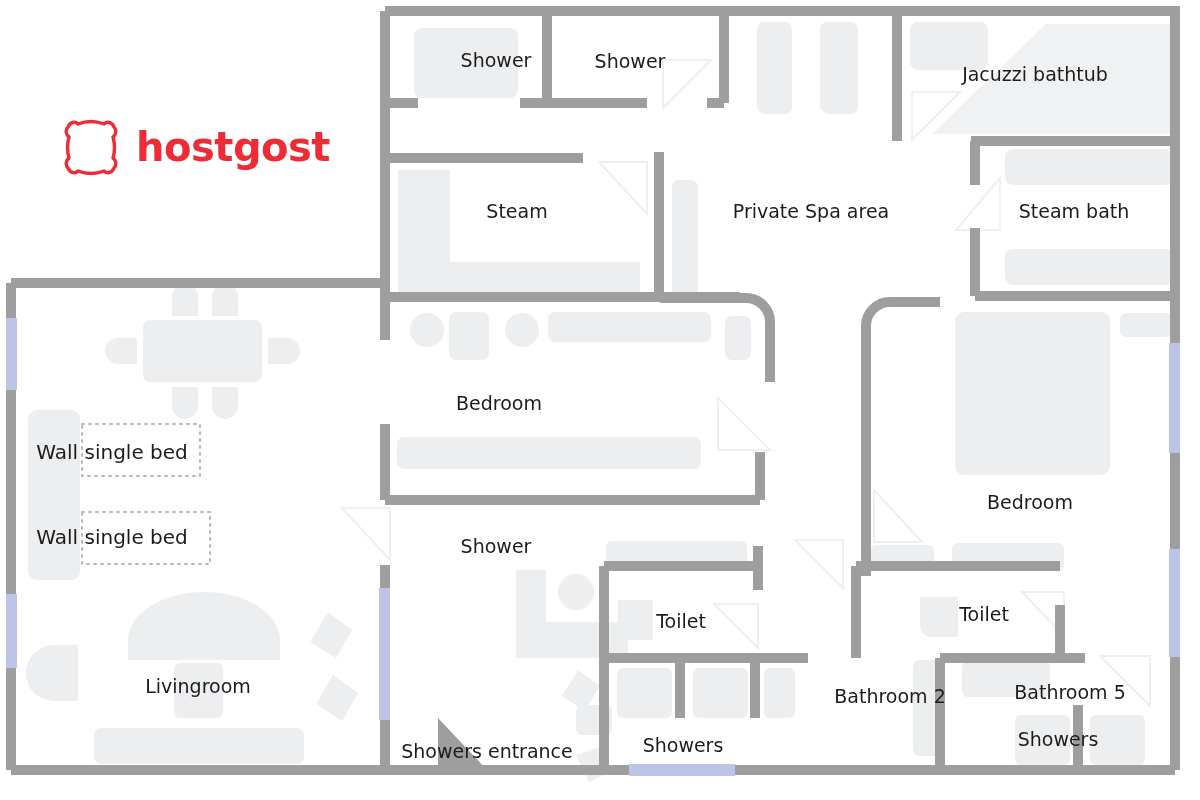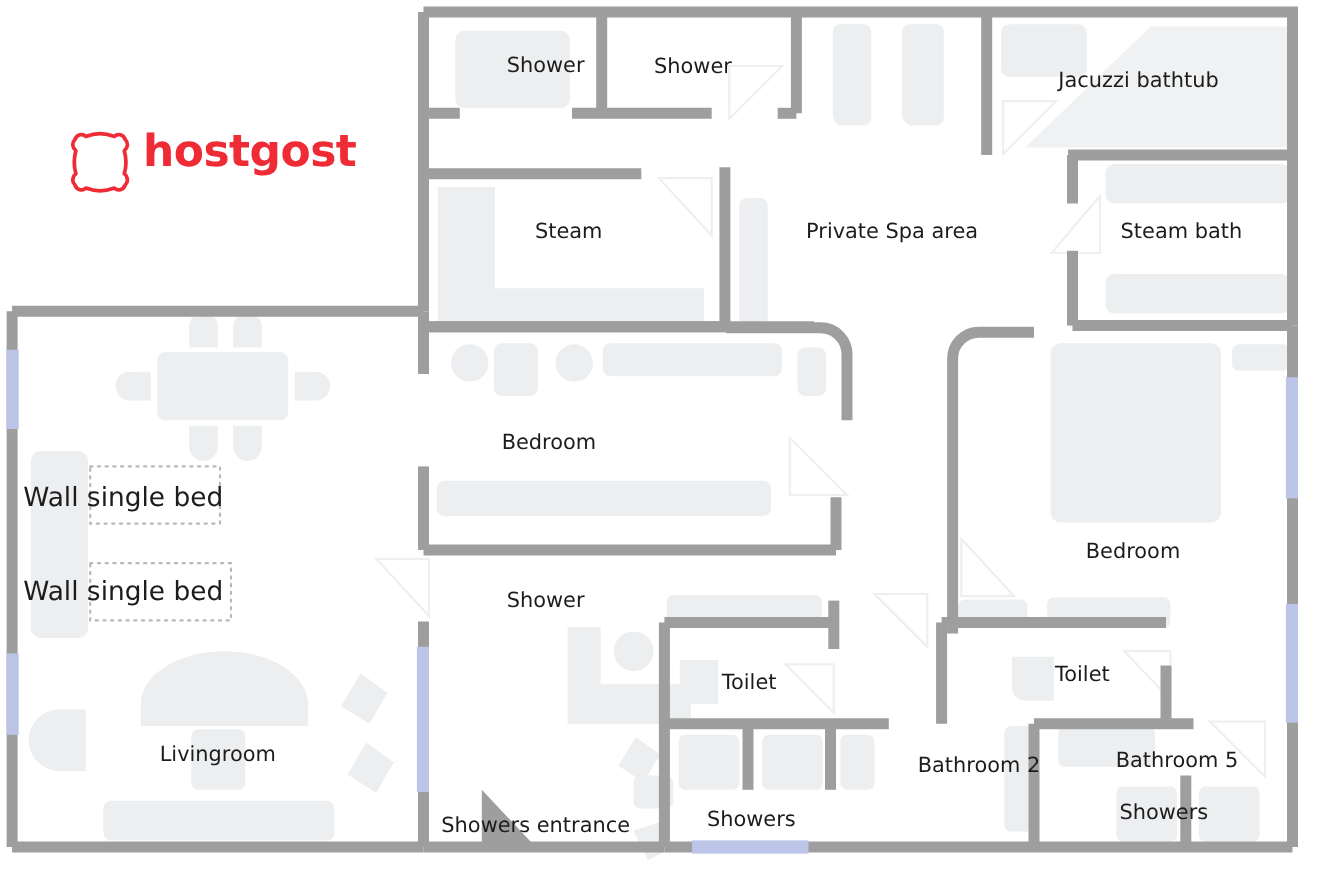--- a/index.html
+++ b/index.html
@@ -4,40 +4,40 @@
 <title>Floor plan</title>
 <style>
   html,body{margin:0;padding:0;background:#ffffff;}
   body{
     font-family:"DejaVu Sans","Liberation Sans",sans-serif;
     width:1200px;height:800px;overflow:hidden;
   }
   #stage{position:relative;width:1200px;height:800px;background:#ffffff;}
 
   
-  #logo{position:absolute;left:58px;top:118px;display:flex;gap:8px;}
+  #logo{position:absolute;left:58px;top:118px;display:flex;align-items:center;gap:14px;}
   #logo .mark{width:64px;height:58px;}
   #logo .word{
     font-family:"DejaVu Sans","Liberation Sans",sans-serif;
     font-size:40px;font-weight:700;letter-spacing:-0.5px;
     color:#ef2b35;line-height:1;
   }
 
   
   #plan{position:absolute;left:0;top:0;width:1200px;height:800px;}
 
   
   .lbl{
     position:absolute;
     font-family:"DejaVu Sans","Liberation Sans",sans-serif;
     font-size:19px;color:#1c1c1c;white-space:nowrap;
     transform:translate(-50%,-50%);
     line-height:1;
   }
-  .lbl.sm{font-size:24px;}
+  .lbl.sm{font-size:20px;}
 </style>
 </head>
 <body>
 
 <div id="stage">
 
   <div id="logo">
     <svg class="mark" viewBox="0 0 64 58">
       <path d="M10 9 C12 4 17 3 20 6 C28 3 38 3 46 6 C49 3 54 4 56 9
                C59 12 58 17 55 19 C57 26 57 33 55 40 C58 42 59 47 56 50

